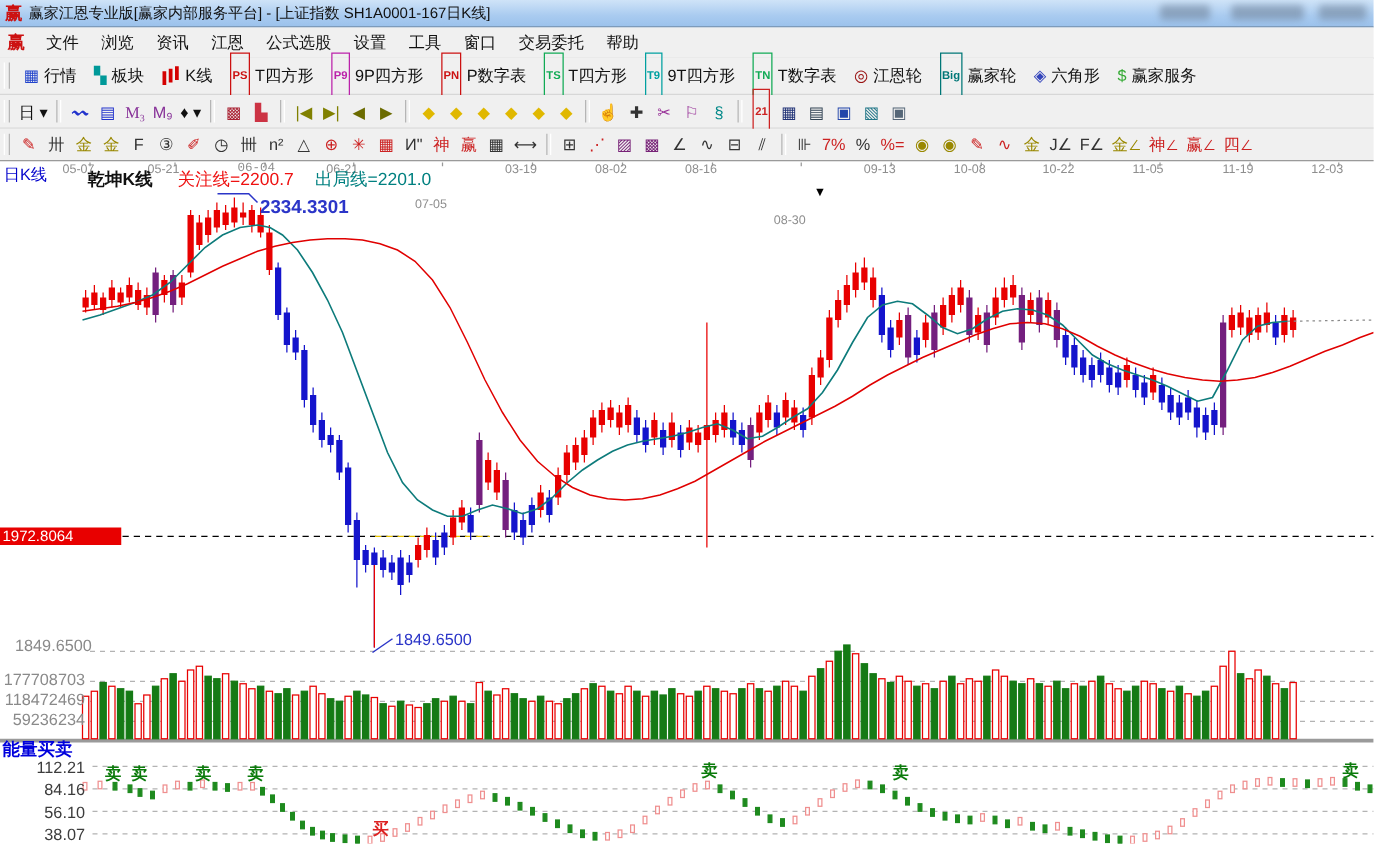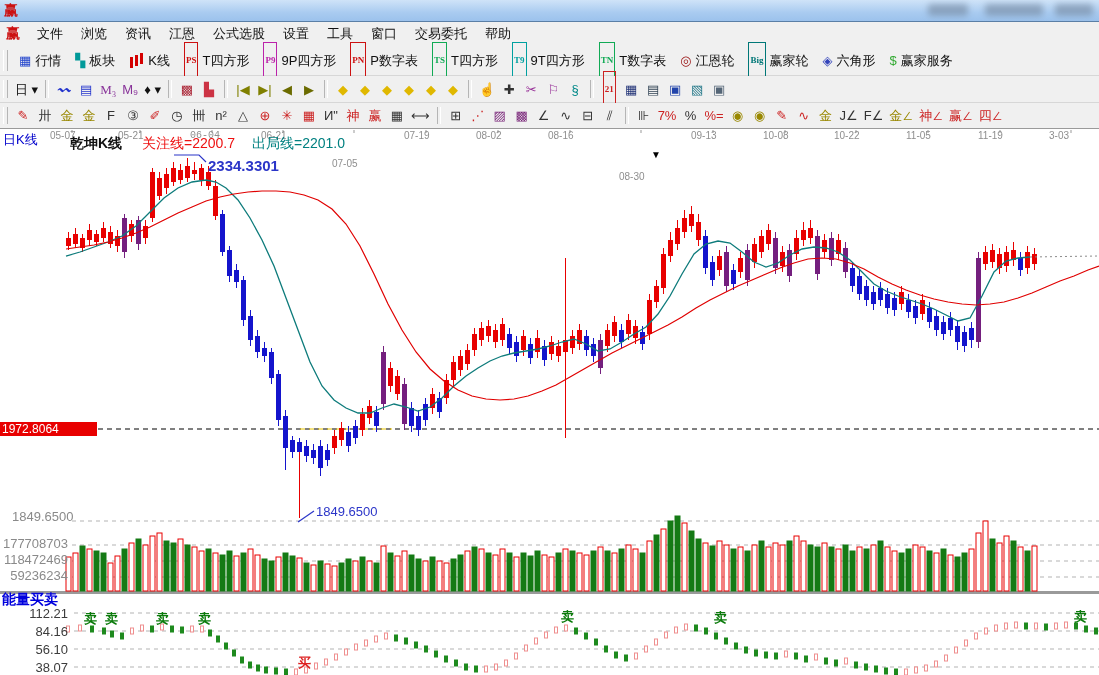--- a/index.html
+++ b/index.html
@@ -23,21 +23,21 @@
     align-items:center;box-sizing:border-box;border-bottom:1px solid #d7d7d7;}
   #tb1{top:46px;height:30px;}
   #tb2{top:76px;height:27px;}
   #tb3{top:103px;height:26px;border-bottom:1px solid #9a9a9a;}
   .grip{width:3px;height:70%;border-left:1px solid #fff;border-right:1px solid #b5b5b5;margin:0 4px 0 3px;}
   .sep{width:2px;height:70%;border-left:1px solid #b5b5b5;border-right:1px solid #fff;margin:0 4px;}
   .tbtn{display:flex;align-items:center;gap:4px;padding:2px 6px;font-size:13px;color:#111;
     border:1px solid transparent;background:transparent;cursor:default;white-space:nowrap;}
   .ibtn{display:flex;align-items:center;justify-content:center;min-width:22px;height:20px;
     padding:0 2px;font-size:13px;border:1px solid transparent;background:transparent;cursor:default;}
-  .badge{font-size:9px;font-weight:bold;border:1px solid;padding:12px 1px;line-height:11px;font-family:Liberation Serif, serif;}
+  .badge{font-size:9px;font-weight:bold;border:1px solid;padding:12px 1px;line-height:11px;}
   .candle-ico{display:inline-block;width:3px;height:11px;background:#d40000;position:relative;
     box-shadow:-5px 2px 0 #d40000,5px -2px 0 #d40000;margin:0 6px;}
   .glyph{line-height:1;}
   
   .chart-area{position:absolute;left:0;top:130px;width:1099px;height:545px;background:#fff;}
   #chart-svg{position:absolute;left:0;top:0;}
   .abs{position:absolute;white-space:nowrap;}
   .date-lab{position:absolute;font-size:10px;color:#8e8e8e;width:44px;}
   .pane-label{left:3px;top:131px;color:#0000cc;font-size:13px;}
   .series-label{left:70px;top:135px;color:#111;font-size:14px;font-weight:bold;}
@@ -52,20 +52,21 @@
   .energy-title{left:2px;top:591px;color:#0000dd;font-size:14px;font-weight:bold;}
   .etick{position:absolute;left:2px;width:66px;text-align:right;color:#3c3c3c;font-size:13px;}
   .emark{position:absolute;font-size:13px;font-weight:bold;}
   .tri{left:651px;top:149px;color:#000;font-size:10px;}
 </style>
 </head>
 <body>
 
 <div class="titlebar">
   <span class="logo">赢</span>
+  <span class="title">赢家江恩专业版[赢家内部服务平台] - [上证指数  SH1A0001-167日K线]</span>
 </div>
 <div class="blurblob" style="left:928px;width:40px;"></div>
 <div class="blurblob" style="left:985px;width:58px;"></div>
 <div class="blurblob" style="left:1055px;width:38px;"></div>
 
 <div class="menubar">
   <span class="logo">赢</span>
   <span id="menu-items" style="display:flex;">
       <span class="menu-item">文件</span>
       <span class="menu-item">浏览</span>
@@ -921,30 +922,30 @@
       <rect x="1094.5" y="628" width="3" height="6" fill="#1e8a1e" stroke="#1e8a1e"></rect>
     </svg>
 </div>
 
 <div id="dates">
     <div class="date-lab" style="left: 50px; top: 130px;">05-07</div>
     <div class="date-lab" style="left: 118px; top: 130px;">05-21</div>
     <div class="date-lab" style="left: 190px; top: 130px; font-family: Liberation Mono, monospace;">06-04</div>
     <div class="date-lab" style="left: 261px; top: 130px;">06-21</div>
     <div class="date-lab" style="left: 332px; top: 130px; margin-top: 28px;">07-05</div>
-    <div class="date-lab" style="left: 404px; top: 130px;">07-19</div>
+    <div class="date-lab" style="left: 404px; top: 130px;">03-19</div>
     <div class="date-lab" style="left: 476px; top: 130px;">08-02</div>
     <div class="date-lab" style="left: 548px; top: 130px;">08-16</div>
     <div class="date-lab" style="left: 619px; top: 130px; margin-top: 41px;">08-30</div>
     <div class="date-lab" style="left: 691px; top: 130px;">09-13</div>
     <div class="date-lab" style="left: 763px; top: 130px;">10-08</div>
     <div class="date-lab" style="left: 834px; top: 130px;">10-22</div>
     <div class="date-lab" style="left: 906px; top: 130px;">11-05</div>
     <div class="date-lab" style="left: 978px; top: 130px;">11-19</div>
-    <div class="date-lab" style="left: 1049px; top: 130px;">3-03</div>
+    <div class="date-lab" style="left: 1049px; top: 130px;">12-03</div>
   </div>
 
 <div class="abs pane-label">日K线</div>
 <div class="abs series-label">乾坤K线</div>
 <div class="abs attn-label">关注线=2200.7</div>
 <div class="abs exit-label">出局线=2201.0</div>
 <div class="abs peak-ann">2334.3301</div>
 <div class="abs low-ann">1849.6500</div>
 <div class="abs price-line-label">1972.8064</div>
 <div class="abs low-axis-label">1849.6500</div>

